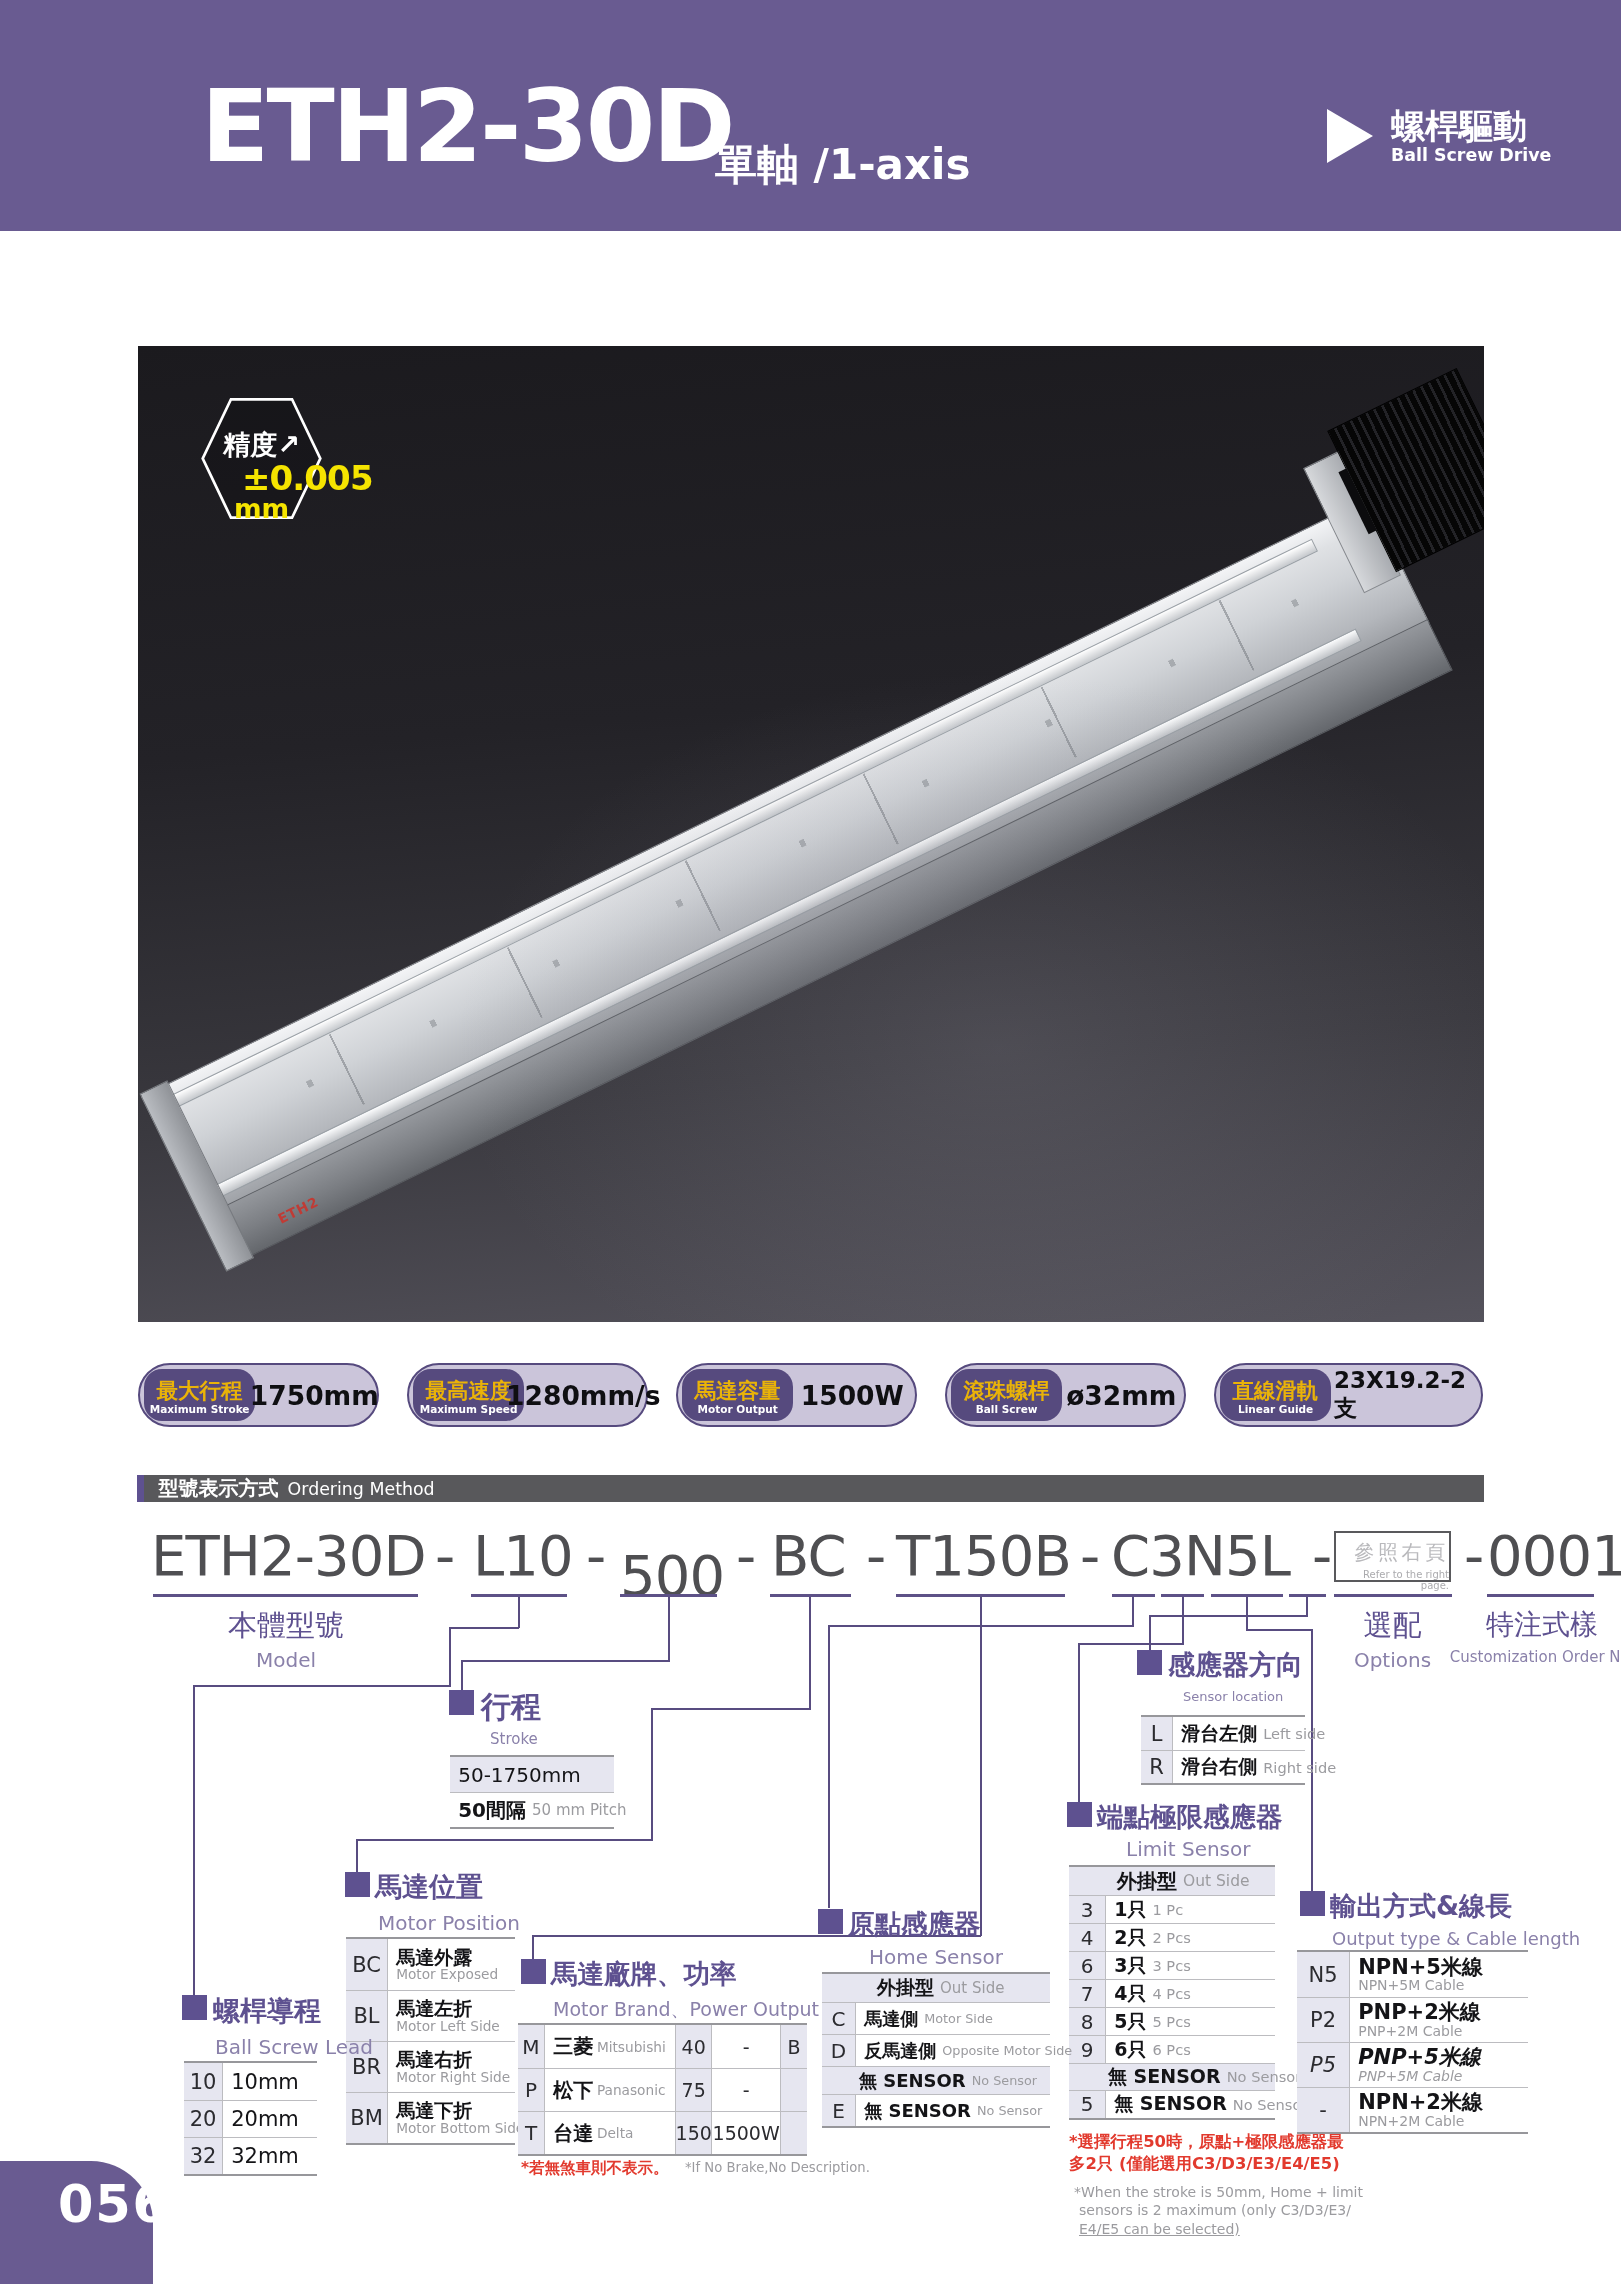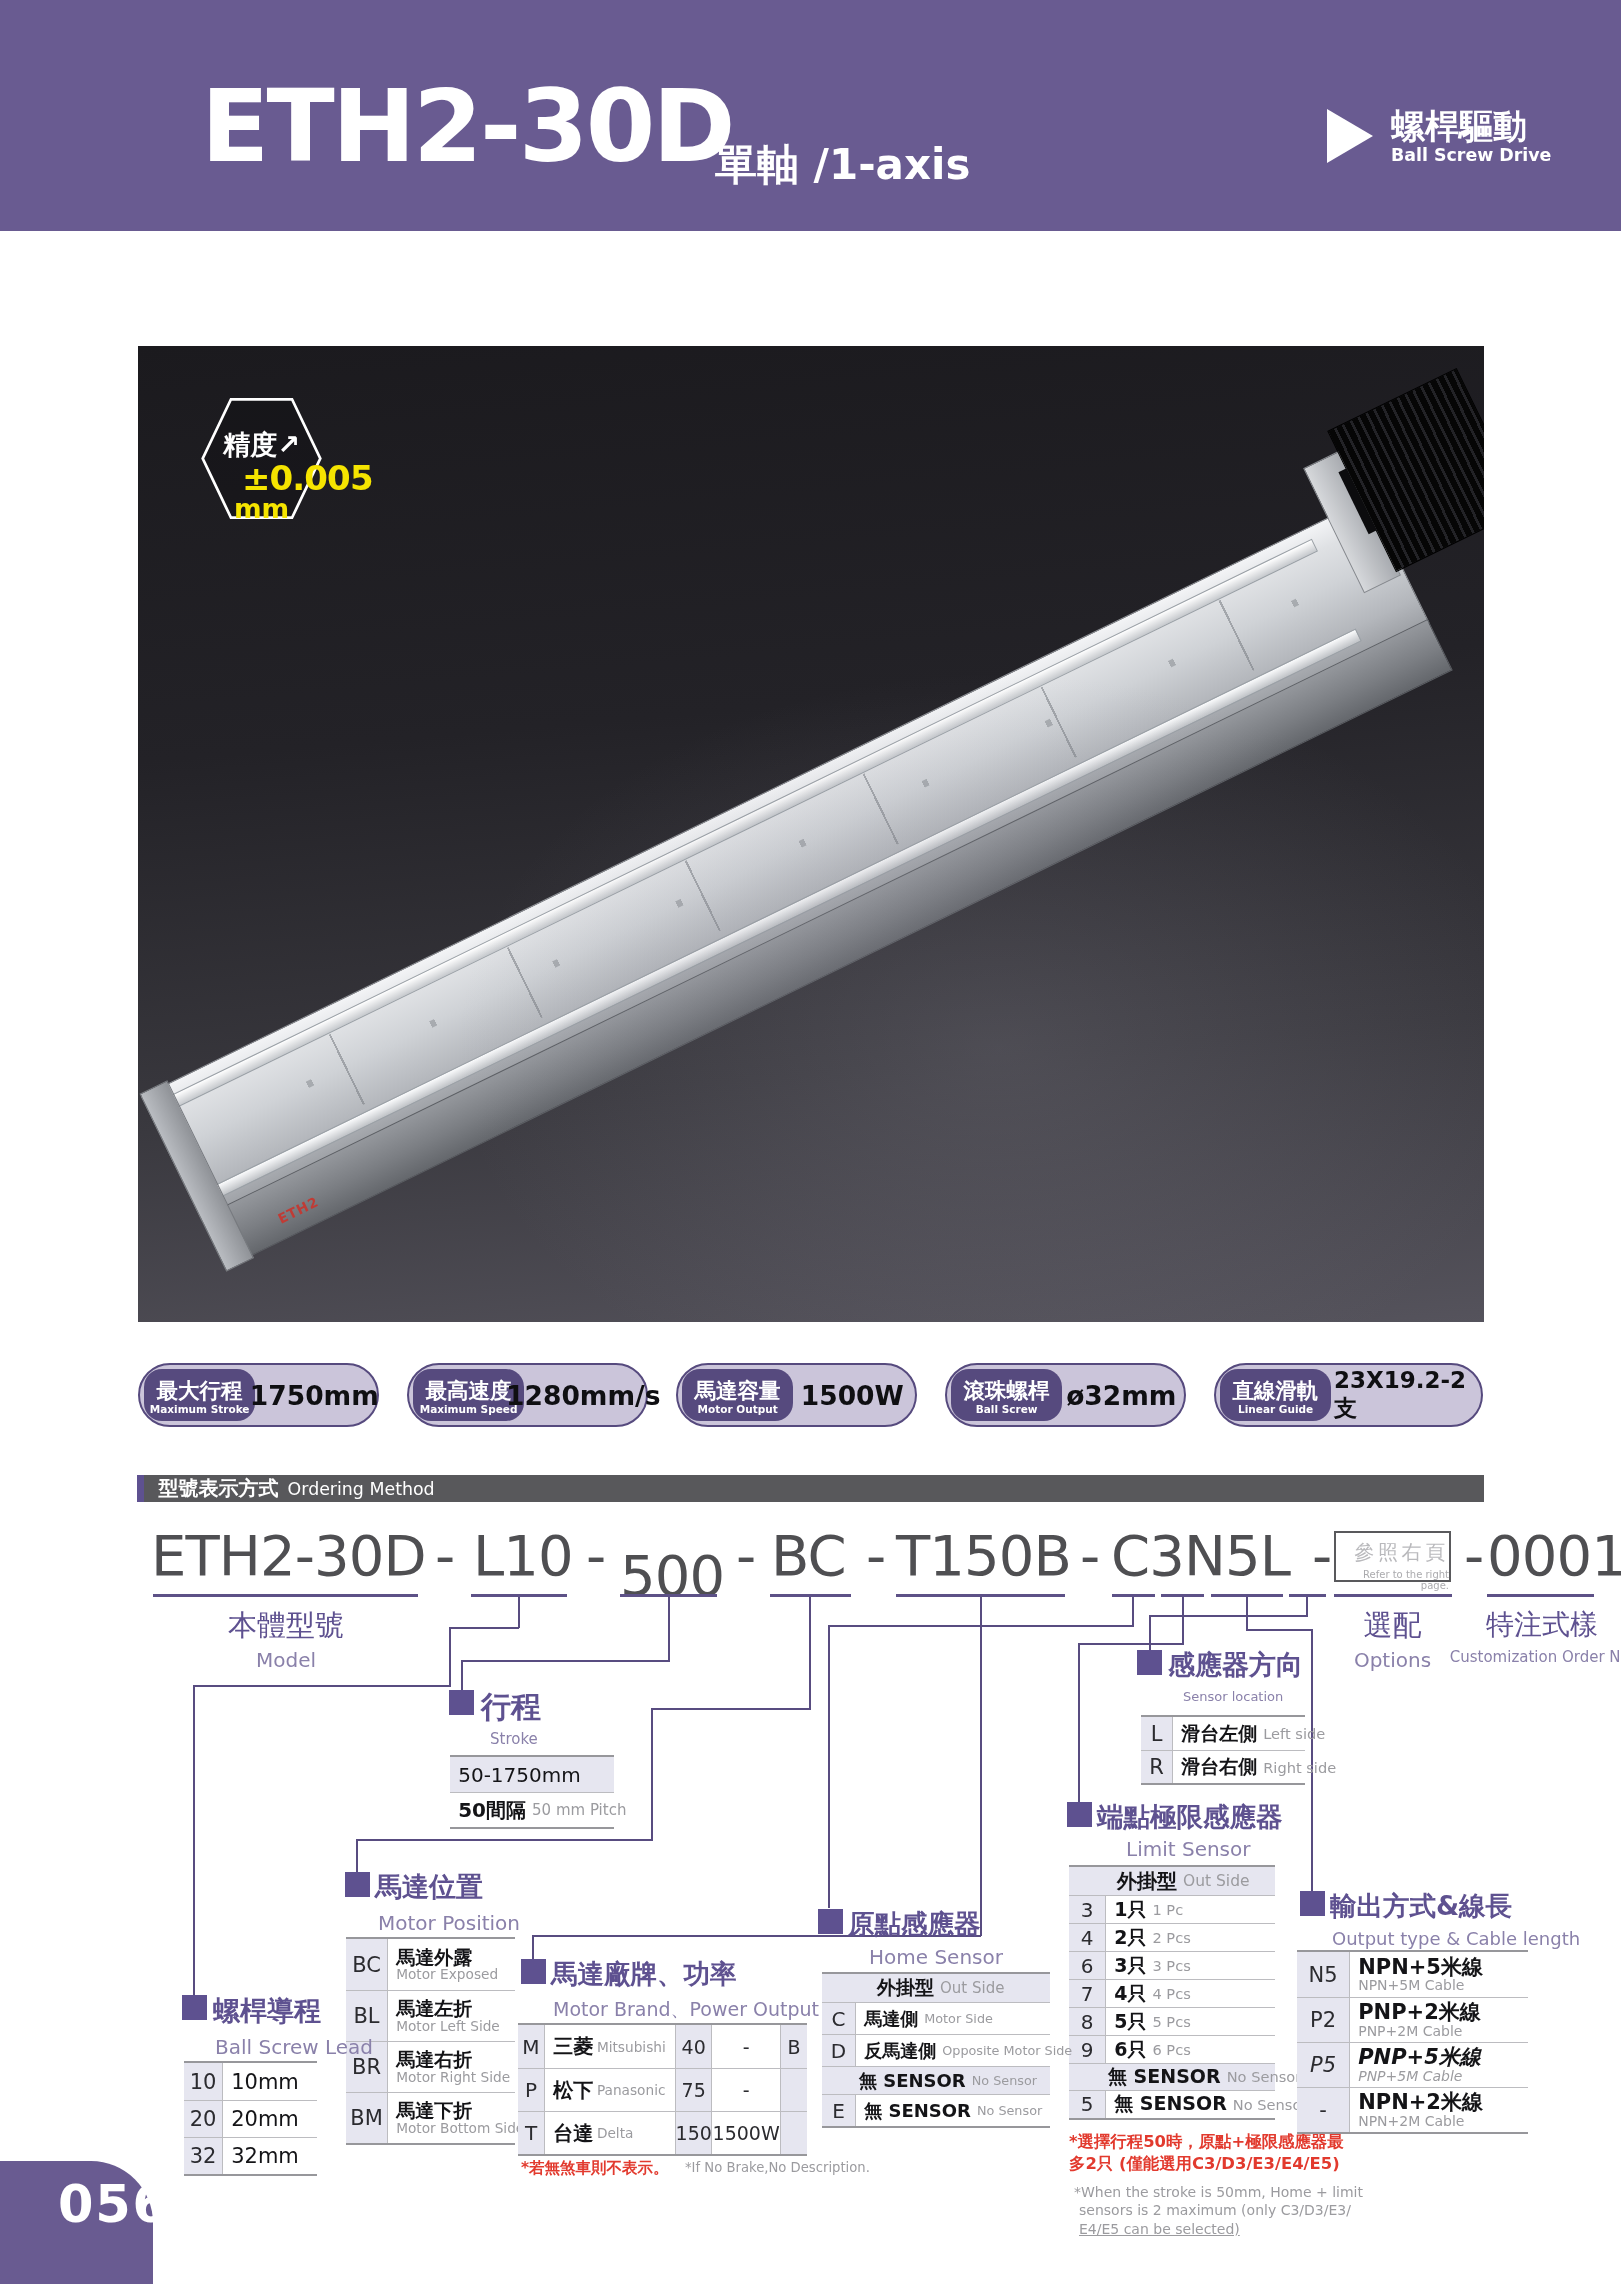--- a/index.html
+++ b/index.html
@@ -52,21 +52,21 @@
   .u-motor{position:absolute;left:1358px;top:-78px;width:142px;height:155px;
            background:repeating-linear-gradient(90deg,#060606 0 6px,#232327 6px 8.7px);
            border:1.4px solid #000;}
   .u-motor::before{content:"";position:absolute;left:-9px;top:41px;width:9px;height:69px;background:#0c0c0e;}
   .u-logo{position:absolute;left:69px;bottom:12px;font-size:13.7px;font-weight:700;color:#c03b35;letter-spacing:0.9px;}
 
   
   .pill{position:absolute;top:1363px;height:64px;background:#cbc5da;
         border:2.3px solid #564a7e;border-radius:33px;box-sizing:border-box;}
   .pill-cap{position:absolute;left:4.1px;top:3.7px;width:111px;height:52px;background:#564a7e;border-radius:18px;}
-  .pill-zh{position:absolute;left:0;top:7.3px;width:100%;text-align:center;font-size:21.5px;font-weight:700;color:#ffffff;}
+  .pill-zh{position:absolute;left:0;top:7.3px;width:100%;text-align:center;font-size:21.5px;font-weight:700;color:#eab308;}
   .pill-en{position:absolute;left:0;top:34px;width:100%;text-align:center;font-size:10.5px;font-weight:700;color:#fff;}
   .pill-val{position:absolute;left:118px;right:6.4px;top:0;height:100%;display:flex;
             align-items:center;justify-content:center;font-size:26.5px;font-weight:700;color:#0f0f12;}
 
   
   .obar{position:absolute;left:144px;top:1475px;width:1340px;height:27px;background:#58585b;
         display:flex;align-items:center;}
   .obar-acc{position:absolute;left:137px;top:1475px;width:7.3px;height:27px;background:#5e5190;}
   .obar-zh{font-size:20px;font-weight:700;color:#fff;margin-left:14.6px;}
   .obar-en{font-size:17.4px;font-weight:400;color:#fff;margin-left:9px;}

